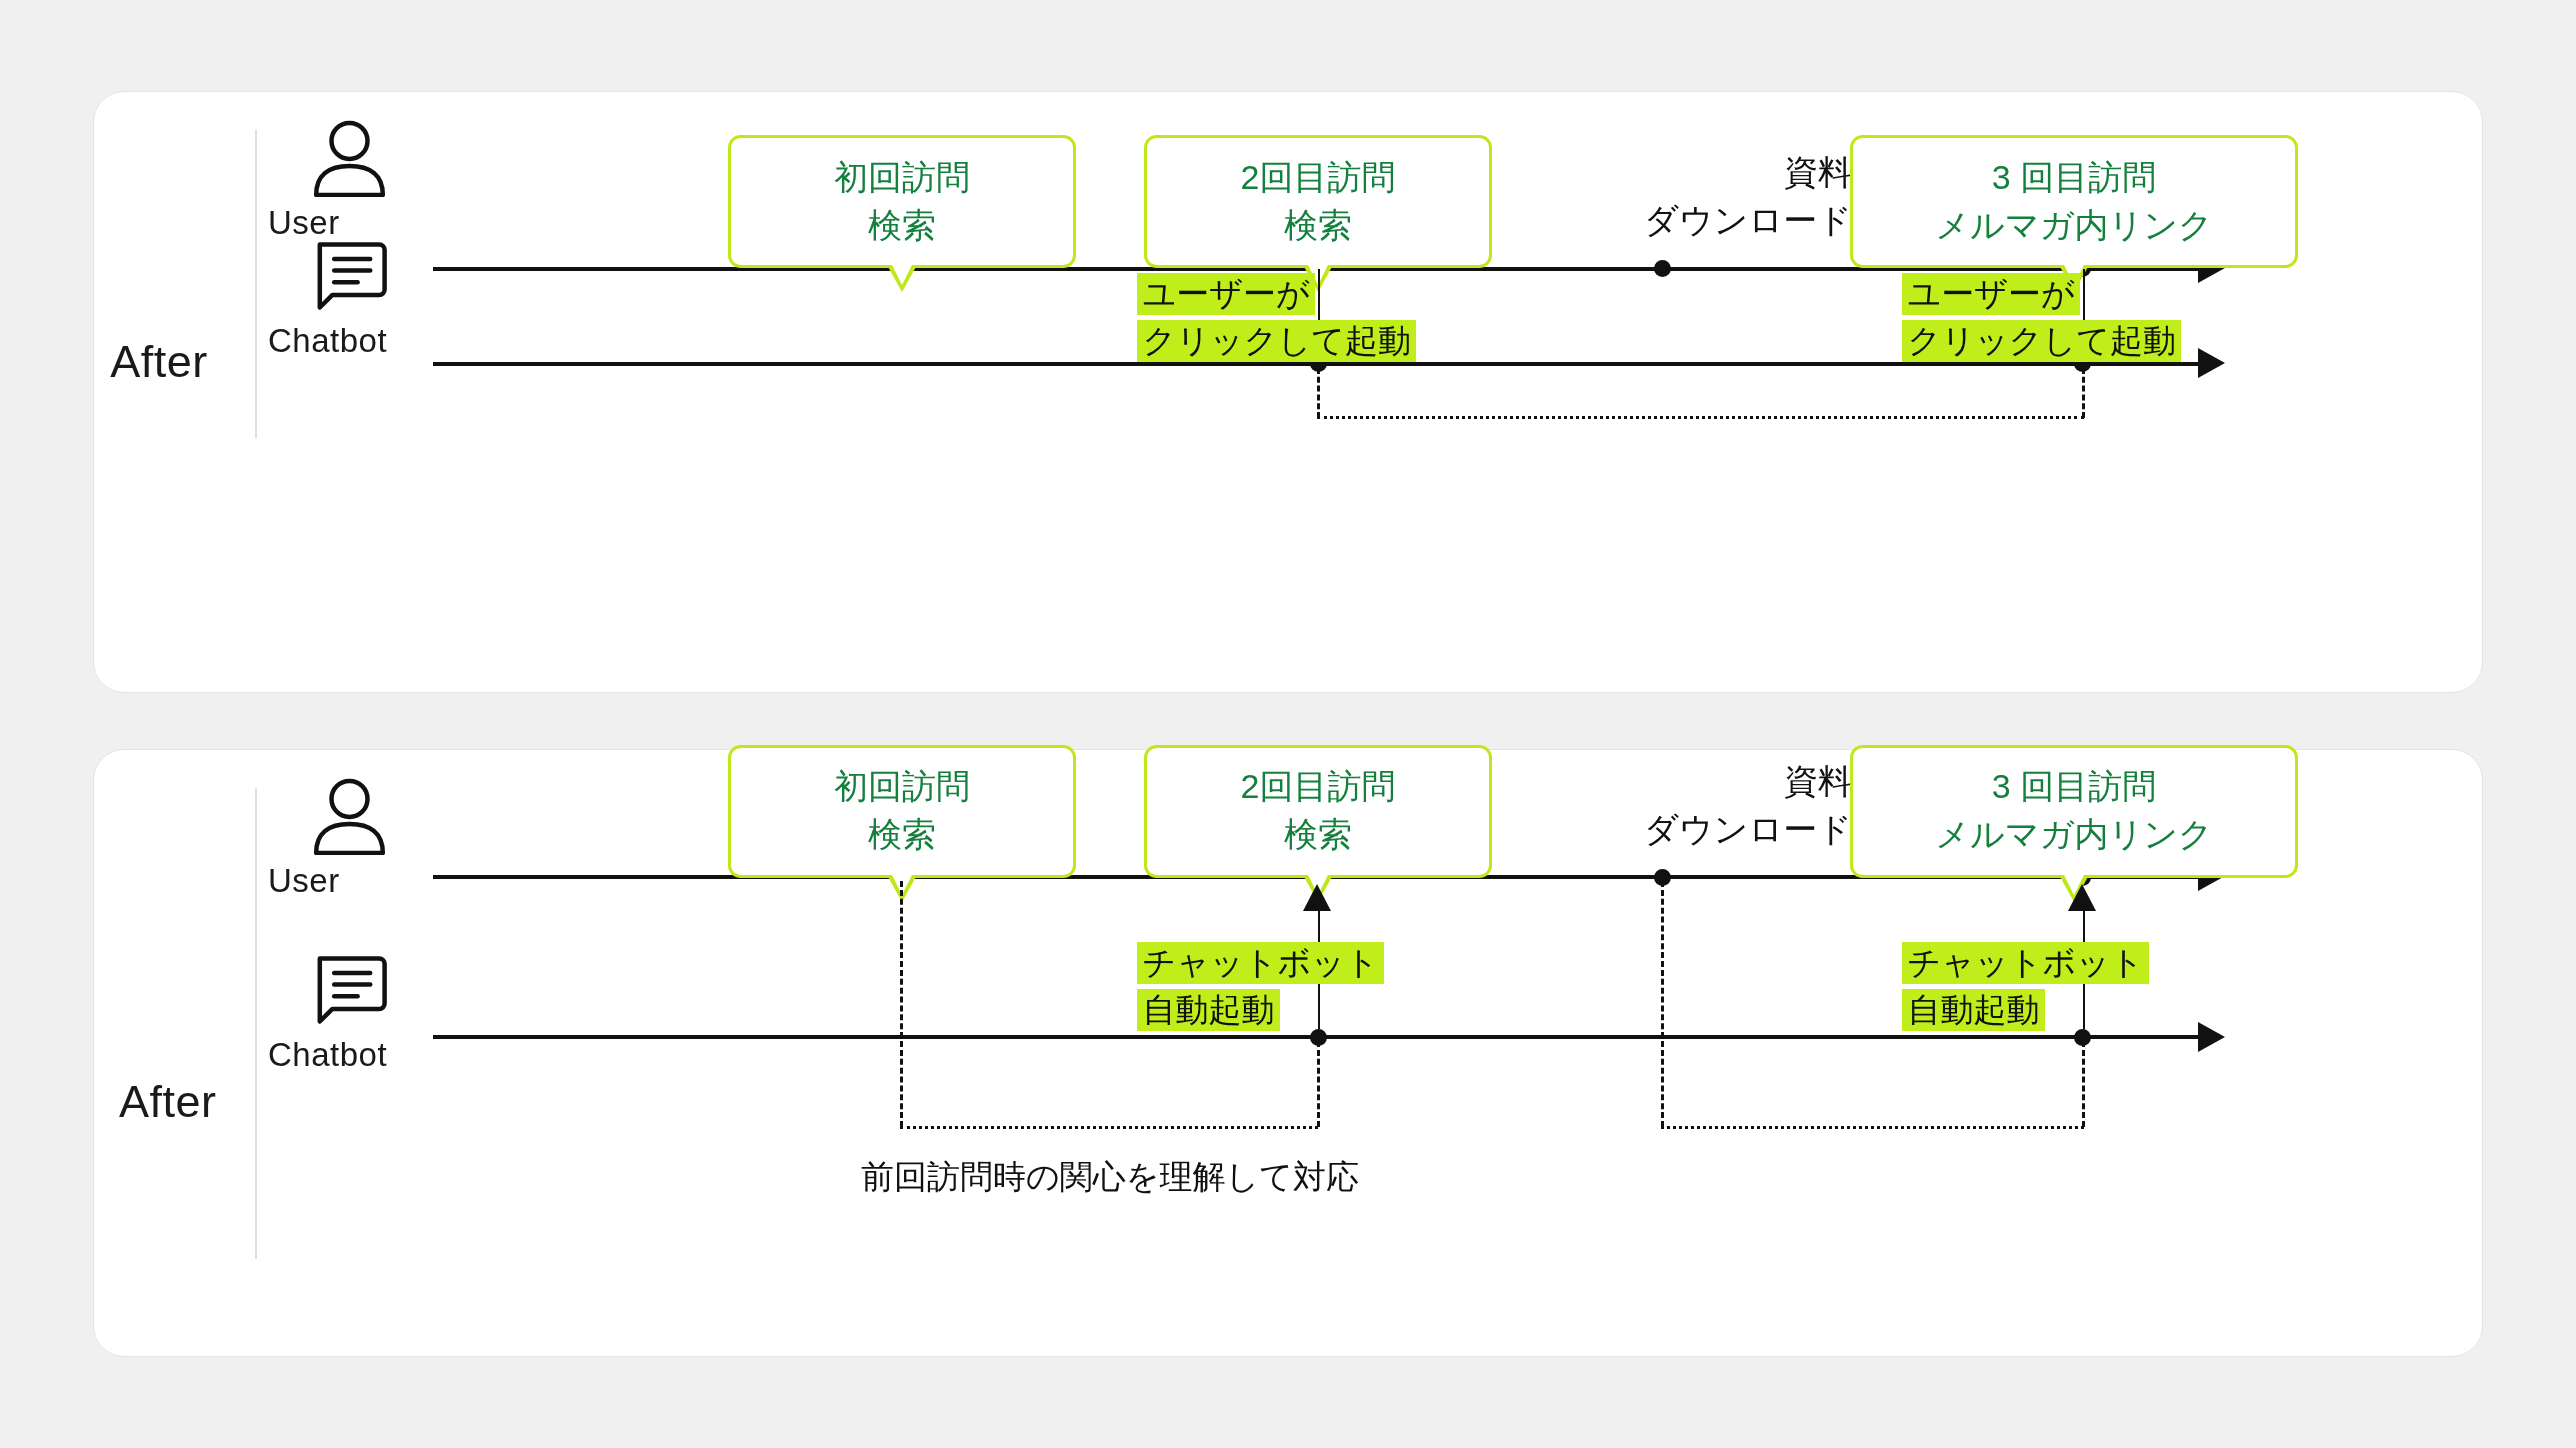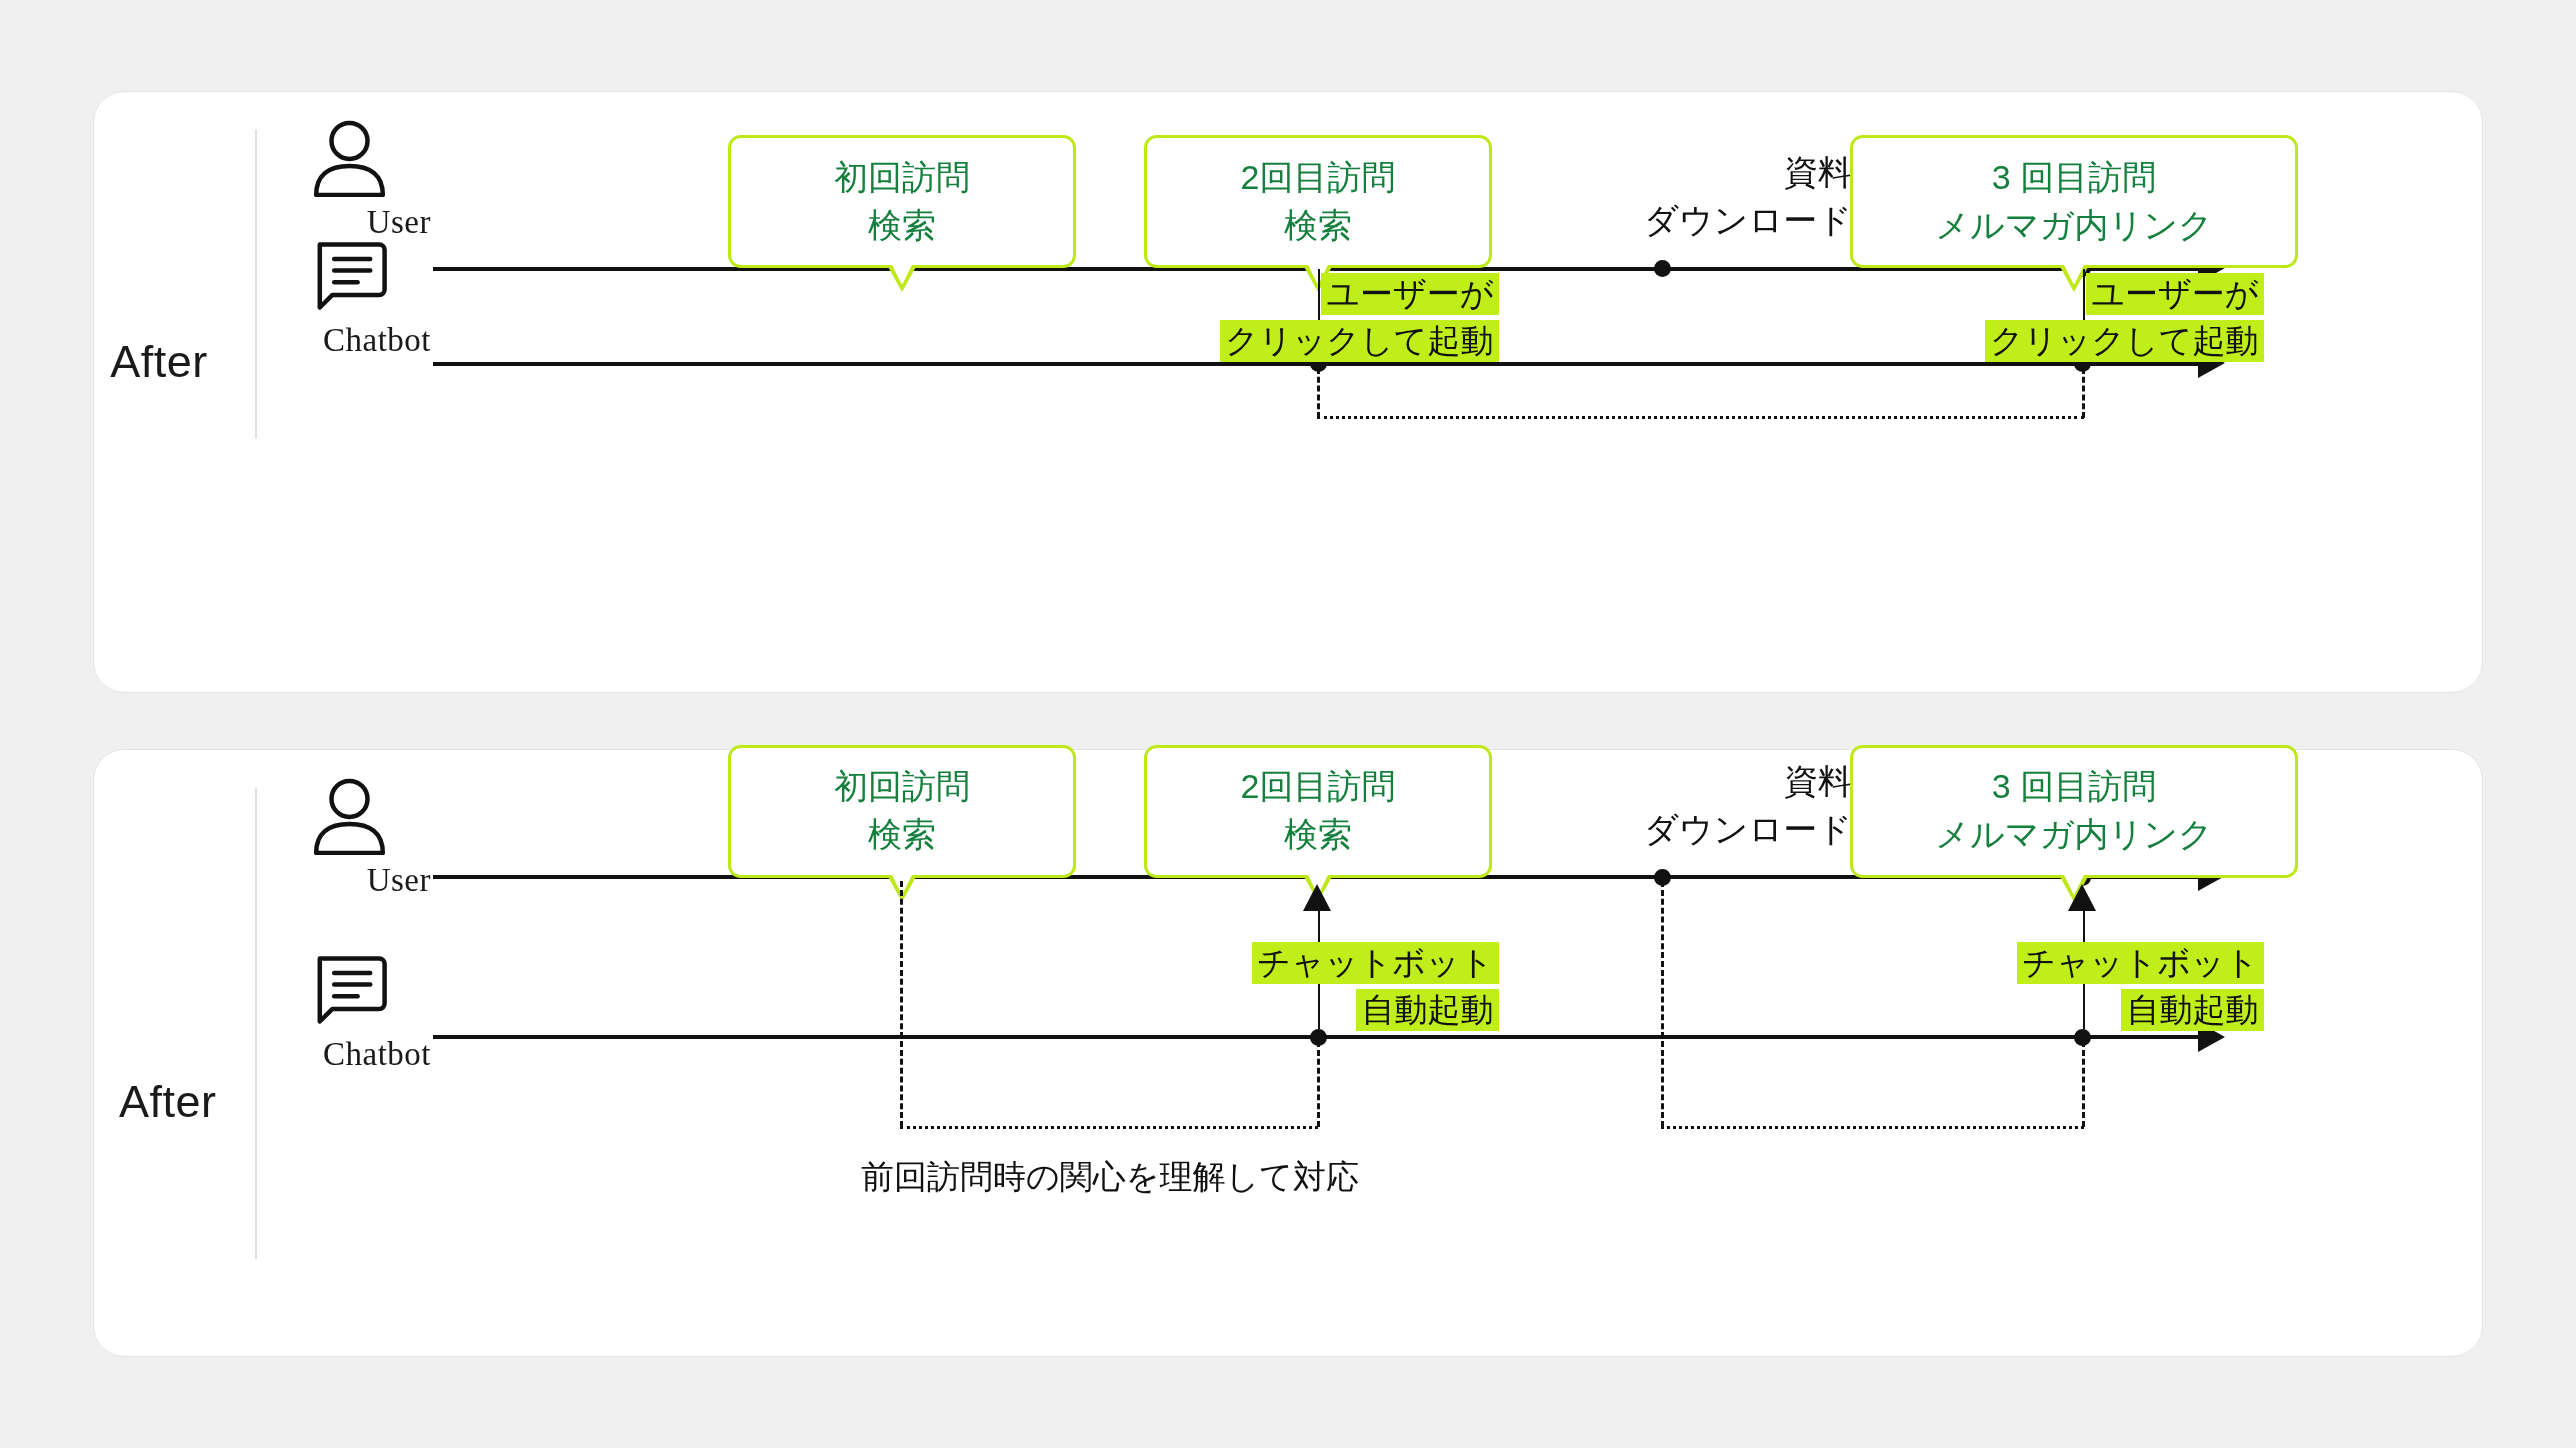--- a/index.html
+++ b/index.html
@@ -32,21 +32,21 @@
     white-space: nowrap;
     letter-spacing: 0.5px;
   }
   .divider {
     position: absolute;
     width: 1.8px;
     background: #E0E0E0;
   }
 
   
-  .actor { position: absolute; text-align: right; width: 163px; font-family: Liberation Serif, serif; }
+  .actor { position: absolute; text-align: left; width: 163px; }
   .actor-label {
     font-size: 33px; color: #1A1A1A; margin-top: 7.2px;
     white-space: nowrap; letter-spacing: 0.5px;
   }
   .actor svg { display: block; margin: 0 auto; }
 
   
   .timeline {
     position: absolute; height: 3.6px; background: #111;
   }
@@ -102,21 +102,21 @@
     font-size: 34px;
     line-height: 1.42;
     color: #111;
     white-space: nowrap;
   }
   .plain-label span { display: block; }
 
   
   .hl-block {
     position: absolute;
-    text-align: right;
+    text-align: left;
     white-space: nowrap;
     line-height: 1.0;
     text-decoration: underline;
   }
   .hl-block span {
     display: inline-block;
     background: #BFEE1A;
     color: #111;
     font-size: 33px;
     padding: 3.6px 5.4px 5.4px 5.4px;

